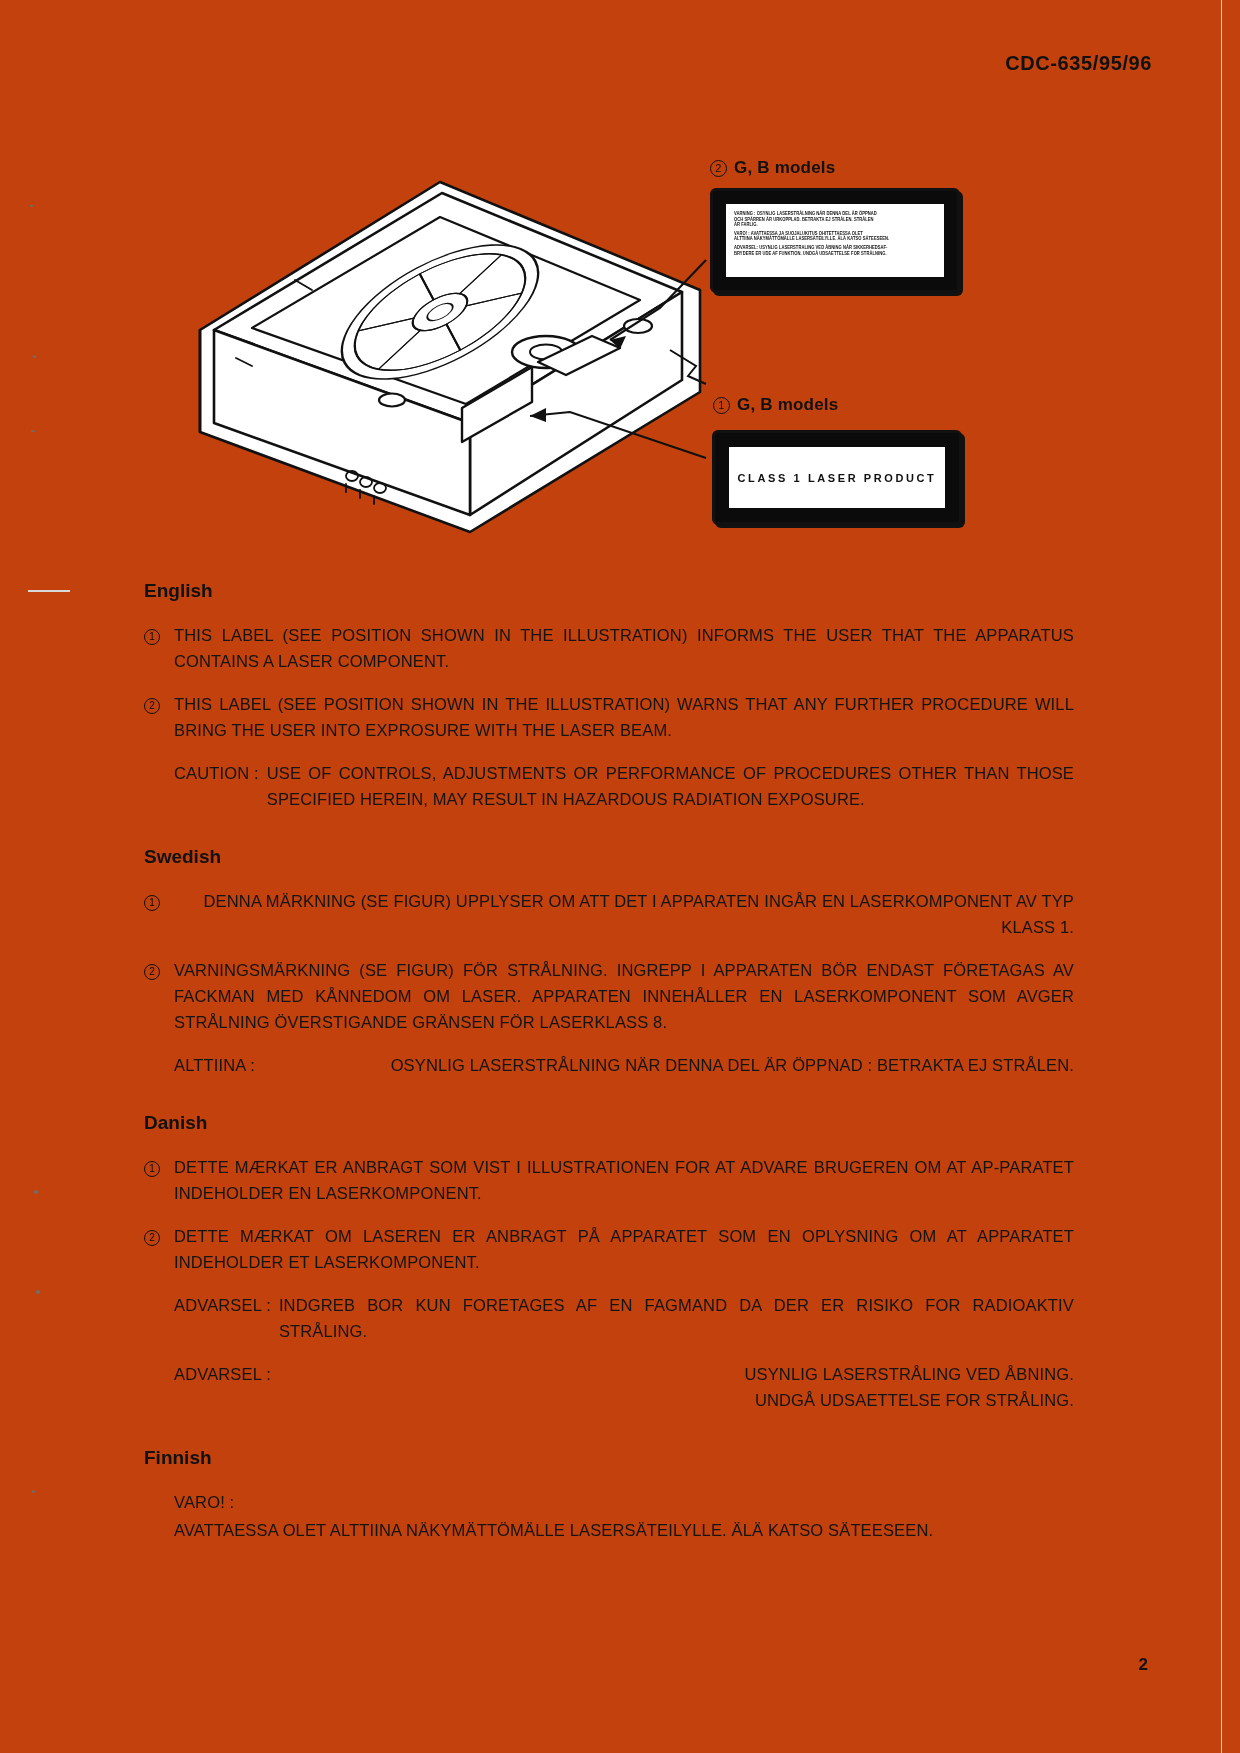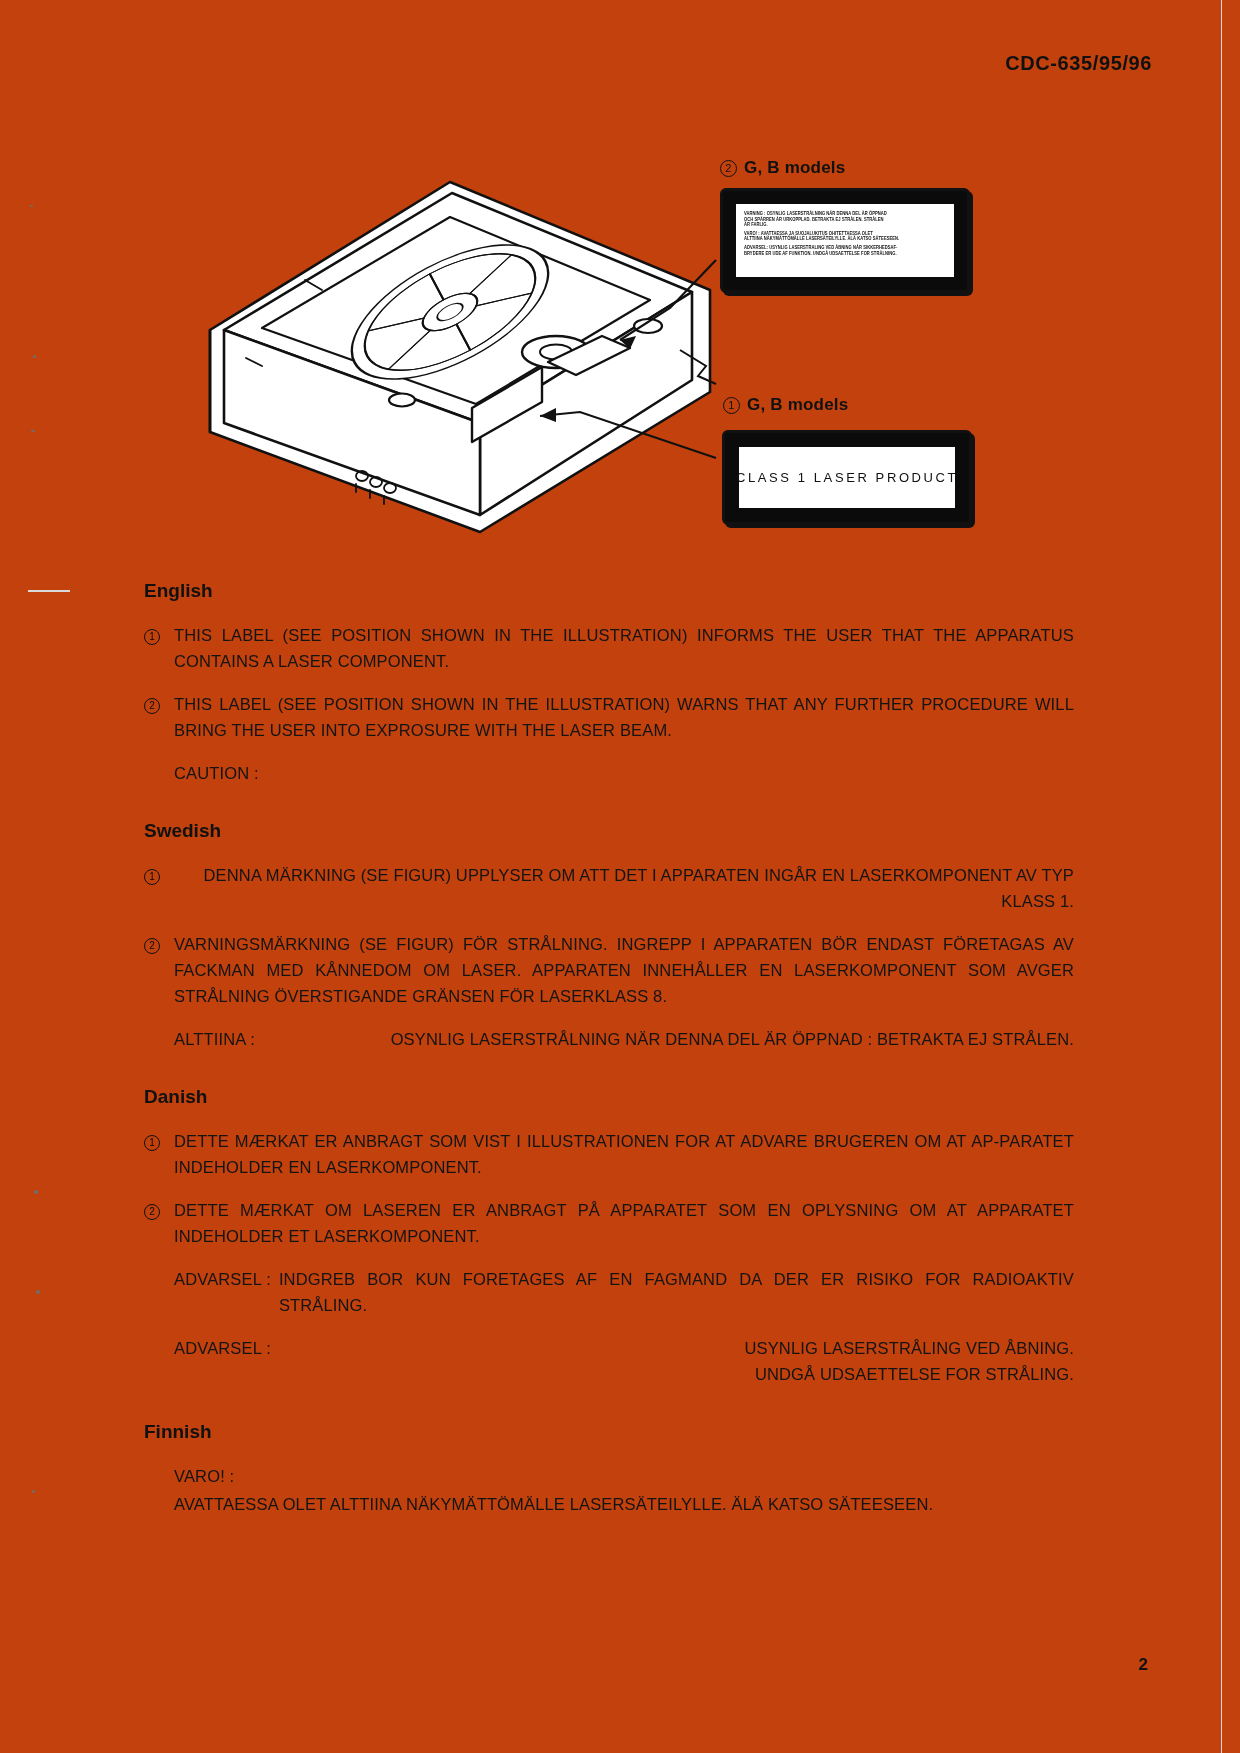--- a/index.html
+++ b/index.html
@@ -38,21 +38,21 @@
     right: 88px;
     font-size: 20px;
     font-weight: bold;
     letter-spacing: 0.6px;
     color: #111;
   }
 
   
   .figure {
     position: absolute;
-    left: 150px;
+    left: 140px;
     top: 140px;
     width: 950px;
     height: 430px;
   }
   .figure svg { display: block; }
 
   .fig-caption {
     position: absolute;
     font-size: 17px;
     font-weight: bold;
@@ -129,22 +129,22 @@
     width: 100%;
     height: 100%;
     background: #fff;
     border: 9px solid #0b0b0b;
     box-sizing: border-box;
     display: flex;
     align-items: center;
     justify-content: center;
   }
   .class-text {
-    font-size: 13px;
-    font-weight: normal;
+    font-size: 11px;
+    font-weight: bold;
     letter-spacing: 2.6px;
     color: #111;
     white-space: nowrap;
   }
 
   
   .content {
     position: absolute;
     left: 144px;
     top: 580px;
@@ -353,20 +353,21 @@
 
     <div class="item">
       <div class="item-num">
         <span class="num-circle">2</span>
       </div>
       <div class="item-body">THIS LABEL (SEE POSITION SHOWN IN THE ILLUSTRATION) WARNS THAT ANY FURTHER PROCEDURE WILL BRING THE USER INTO EXPROSURE WITH THE LASER BEAM.</div>
     </div>
 
     <div class="sub">
       <div class="sub-key">CAUTION :</div>
+      <div class="sub-val" style="margin-left:8px;">USE OF CONTROLS, ADJUSTMENTS OR PERFORMANCE OF PROCEDURES OTHER THAN THOSE SPECIFIED HEREIN, MAY RESULT IN HAZARDOUS RADIATION EXPOSURE.</div>
     </div>
 
     <h2 class="lang-title spaced">Swedish</h2>
 
     <div class="item">
       <div class="item-num">
         <span class="num-circle">1</span>
       </div>
       <div class="item-body nojust">DENNA MÄRKNING (SE FIGUR) UPPLYSER OM ATT DET I APPARATEN INGÅR EN LASERKOMPONENT AV TYP KLASS 1.</div>
     </div>

